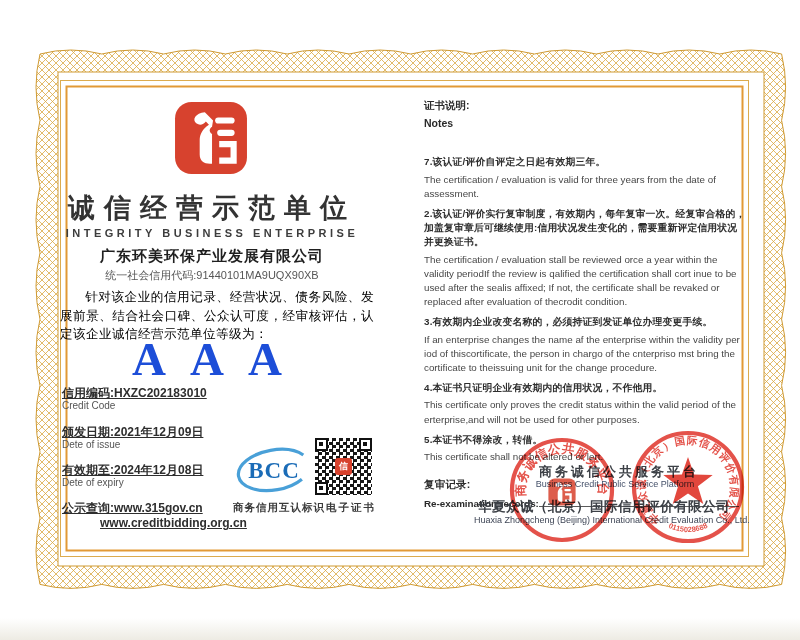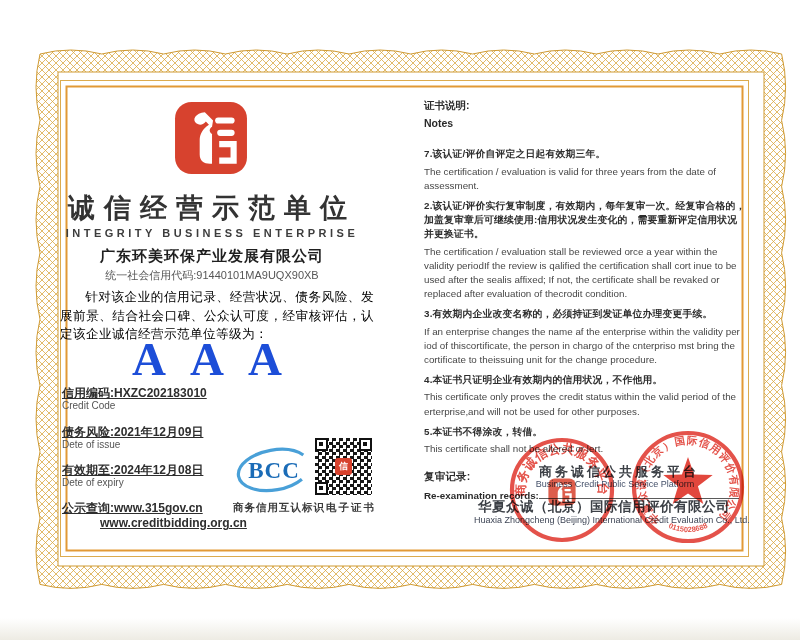--- a/index.html
+++ b/index.html
@@ -32,21 +32,21 @@
       background:repeating-conic-gradient(#171717 0% 25%, #ffffff 0% 50%);
       background-size:7px 7px;}
   .qr .finder{position:absolute;width:13px;height:13px;border:2.5px solid #111;background:#fff;box-sizing:border-box;}
   .qr .finder::after{content:"";position:absolute;left:2px;top:2px;width:4px;height:4px;background:#111;}
   .qr .f-tl{left:0;top:0}.qr .f-tr{right:0;top:0}.qr .f-bl{left:0;bottom:0}
   .qr-logo{position:absolute;left:20px;top:20px;width:17px;height:17px;background:#d7422e;
       border-radius:3px;color:#fff;font-size:9px;line-height:17px;text-align:center;font-weight:bold;}
   
   .notes{left:424px;top:98px;width:322px;font-size:9.8px;line-height:1.45;color:#454545;}
   .notes .h-cn{font-size:10.5px;font-weight:bold;color:#2b2b2b;margin-bottom:3px;}
-  .notes .h-en{font-size:10.5px;font-weight:bold;color:#2b2b2b;margin-bottom:16px;}
+  .notes .h-en{font-size:10.5px;font-weight:bold;color:#2b2b2b;margin-bottom:24px;}
   .notes .cn{font-weight:600;color:#2e2e2e;margin-bottom:3px;letter-spacing:0.2px;}
   .notes .en{margin-bottom:6px;color:#474747;}
   .review{margin-top:13px;}
   .review .cn{font-size:10.5px;}
   .review .en{font-weight:bold;color:#2b2b2b;}
   .fill-line{display:inline-block;width:200px;height:10px;border-bottom:1px solid #5a5a5a;}
   
   .org-cn1{left:539px;top:463px;width:152px;text-align:center;font-size:13px;
       letter-spacing:3px;font-weight:600;color:#3c4046;white-space:nowrap;}
   .org-en1{left:527px;top:479px;width:176px;text-align:center;font-size:9px;color:#445069;white-space:nowrap;}
@@ -91,21 +91,21 @@
 
   <div class="abs cert-title">诚信经营示范单位</div>
   <div class="abs cert-title-en">INTEGRITY BUSINESS ENTERPRISE</div>
   <div class="abs company">广东环美环保产业发展有限公司</div>
   <div class="abs uscc">统一社会信用代码:91440101MA9UQX90XB</div>
   <div class="abs statement">针对该企业的信用记录、经营状况、债务风险、发展前景、结合社会口碑、公众认可度，经审核评估，认定该企业诚信经营示范单位等级为：</div>
   <div class="abs grade">AAA</div>
 
   <div class="abs f-cn" style="left:62px;top:385px;">信用编码:HXZC202183010</div>
   <div class="abs f-en" style="left:62px;top:400px;">Credit Code</div>
-  <div class="abs f-cn" style="left:62px;top:424px;">债务风险:2021年12月09日</div>
+  <div class="abs f-cn" style="left:62px;top:424px;">颁发日期:2021年12月09日</div>
   <div class="abs f-en" style="left:62px;top:439px;">Dete of issue</div>
   <div class="abs f-cn" style="left:62px;top:462px;">有效期至:2024年12月08日</div>
   <div class="abs f-en" style="left:62px;top:477px;">Dete of expiry</div>
   <div class="abs f-cn" style="left:62px;top:500px;font-weight:600;">公示查询:www.315gov.cn</div>
   <div class="abs f-cn" style="left:100px;top:516px;font-weight:600;">www.creditbidding.org.cn</div>
 
   <svg class="abs" style="left:234px;top:443px;" width="82" height="54">
     <ellipse cx="40" cy="27" rx="36" ry="20" fill="none" stroke="#49a0d8" stroke-width="3.2" stroke-dasharray="150 32" stroke-dashoffset="-18" transform="rotate(-10 40 27)"></ellipse>
     <text x="40" y="35" text-anchor="middle" font-family="Liberation Serif, serif" font-weight="bold" font-size="23" fill="#1b6cb7" letter-spacing="1">BCC</text>
   </svg>

